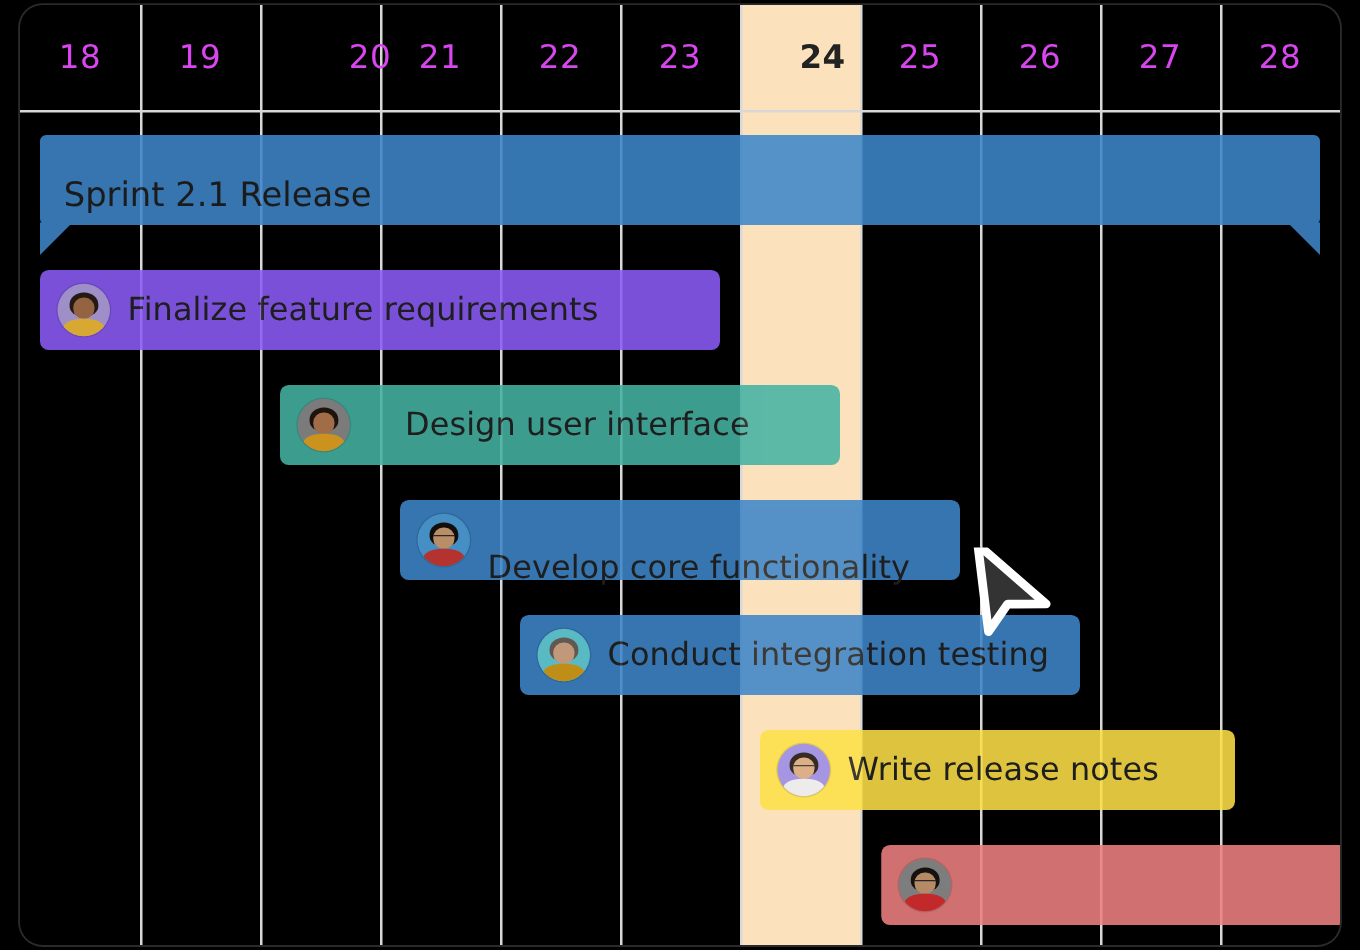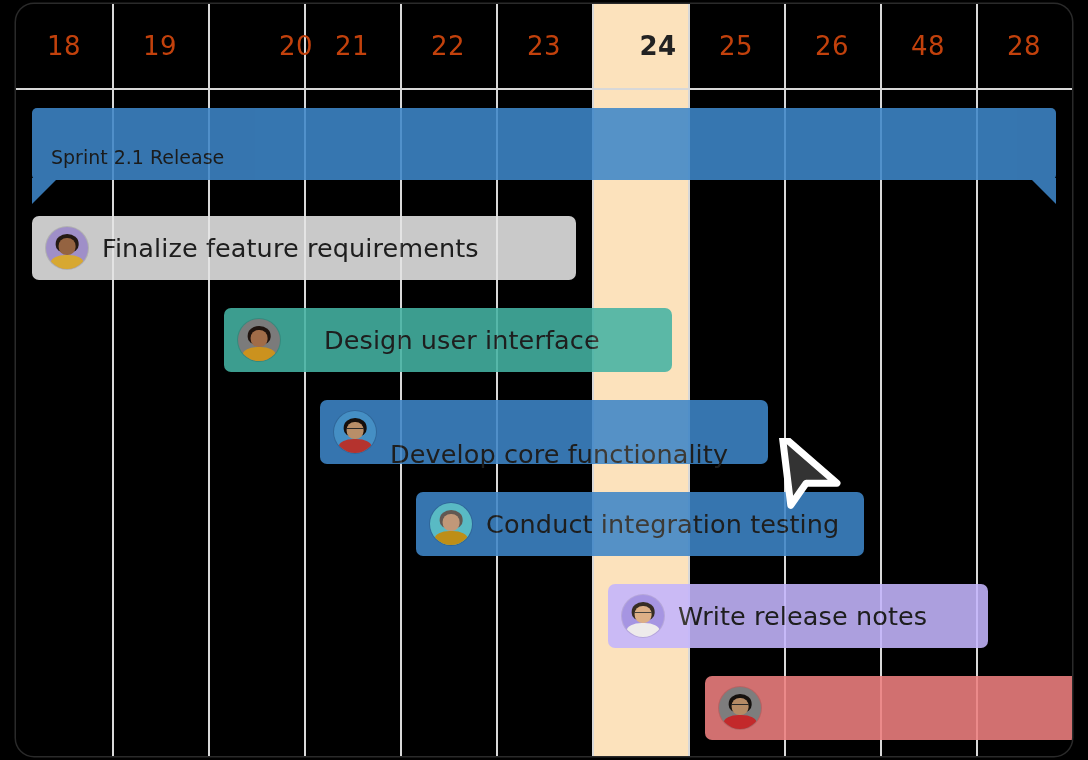--- a/index.html
+++ b/index.html
@@ -56,21 +56,21 @@
   
   .day-cell {
     position: absolute;
     top: 0;
     width: 96px;
     height: 84px;
     display: flex;
     align-items: center;
     justify-content: center;
     font-size: 26px;
-    color: #c2410c;
+    color: #d946ef;
     letter-spacing: .4px;
     user-select: none;
   }
   .day-cell.is-today {
     color: #222222;
     font-weight: 600;
     padding-left: 18px;
   }
 
   
@@ -114,21 +114,21 @@
     position: absolute;
     top: 70px;
     width: 0; height: 0;
     border-top: 26px solid #3E86C8;
   }
   .summary-tail.left  { left: 0;  border-right: 26px solid transparent; }
   .summary-tail.right { right: 0; border-left: 26px solid transparent; }
   .summary-label {
     position: relative;
     z-index: 2;
-    font-size: 19px;
+    font-size: 27px;
     color: #1f1f1f;
     padding-left: 19px;
     line-height: 72px;
   }
 
   
   .avatar {
     position: relative;
     width: 42px;
     height: 42px;
@@ -200,32 +200,32 @@
   <div id="day-header">
       <div class="day-cell" style="left: 0px;">18</div>
       <div class="day-cell" style="left: 96px;">19</div>
       <div class="day-cell" style="left: 192px; padding-left: 40px;">20</div>
       <div class="day-cell" style="left: 288px;">21</div>
       <div class="day-cell" style="left: 384px;">22</div>
       <div class="day-cell" style="left: 480px;">23</div>
       <div class="day-cell is-today" style="left: 576px;">24</div>
       <div class="day-cell" style="left: 672px;">25</div>
       <div class="day-cell" style="left: 768px;">26</div>
-      <div class="day-cell" style="left: 864px;">48</div>
+      <div class="day-cell" style="left: 864px;">27</div>
       <div class="day-cell" style="left: 960px;">28</div>
     </div>
 
   <div id="bars-layer">
       <div class="summary-bar" style="left: 16px; top: 104px; width: 1024px; height: 98px;">
         <div class="summary-body" style="background: rgb(62, 134, 200); height: 72px;"></div>
         <div class="summary-tail left" style="border-top-color: rgb(62, 134, 200); top: 70px;"></div>
         <div class="summary-tail right" style="border-top-color: rgb(62, 134, 200); top: 70px;"></div>
         <div class="summary-label" style="line-height: 72px;">Sprint 2.1 Release</div>
       </div>
-      <div class="task-bar" style="left: 16px; top: 212px; width: 544px; height: 64px; background: #e5e5e5; padding: 0px 14px;">
+      <div class="task-bar" style="left: 16px; top: 212px; width: 544px; height: 64px; background: #8b5cf6; padding: 0px 14px;">
         <div class="avatar" style="background: rgb(181, 163, 228);">
           <div class="av-hair" style="background: rgb(42, 29, 22);"></div>
           <div class="av-face" style="background: rgb(169, 113, 74);"></div>
           <div class="av-body" style="background: rgb(245, 192, 58);"></div>
         </div>
         <span class="bar-label" style="margin-left: 14px;">Finalize feature requirements</span>
       </div>
       <div class="task-bar" style="left: 208px; top: 304px; width: 448px; height: 64px; background: rgb(69, 179, 163); padding: 0px 14px; gap: 30px;">
         <div class="avatar" style="background: rgb(140, 140, 140);">
           <div class="av-hair" style="background: rgb(36, 22, 16);"></div>
@@ -244,21 +244,21 @@
         <span class="bar-label" style="margin-left: 14px; margin-top: 44px;">Develop core functionality</span>
       </div>
       <div class="task-bar" style="left: 400px; top: 488px; width: 448px; height: 64px; background: rgb(62, 134, 200); padding: 0px 14px;">
         <div class="avatar" style="background: rgb(102, 212, 224);">
           <div class="av-hair" style="background: rgb(111, 101, 94);"></div>
           <div class="av-face" style="background: rgb(220, 174, 138);"></div>
           <div class="av-body" style="background: rgb(217, 162, 27);"></div>
         </div>
         <span class="bar-label" style="margin-left: 14px;">Conduct integration testing</span>
       </div>
-      <div class="task-bar" style="left: 592px; top: 580px; width: 380px; height: 64px; background: #c4b5fd; padding: 0px 14px;">
+      <div class="task-bar" style="left: 592px; top: 580px; width: 380px; height: 64px; background: #fde047; padding: 0px 14px;">
         <div class="avatar" style="background: rgb(155, 139, 232);">
           <div class="av-hair" style="background: rgb(27, 20, 16);"></div>
           <div class="av-face" style="background: rgb(217, 168, 127);"></div>
           <div class="av-body" style="background: rgb(237, 237, 242);"></div>
           <div class="av-glasses"></div>
         </div>
         <span class="bar-label" style="margin-left: 14px;">Write release notes</span>
       </div>
       <div class="task-bar" style="left: 689px; top: 672px; width: 380px; height: 64px; background: rgb(238, 128, 128); padding: 0px 14px;">
         <div class="avatar" style="background: rgb(143, 143, 143);">

